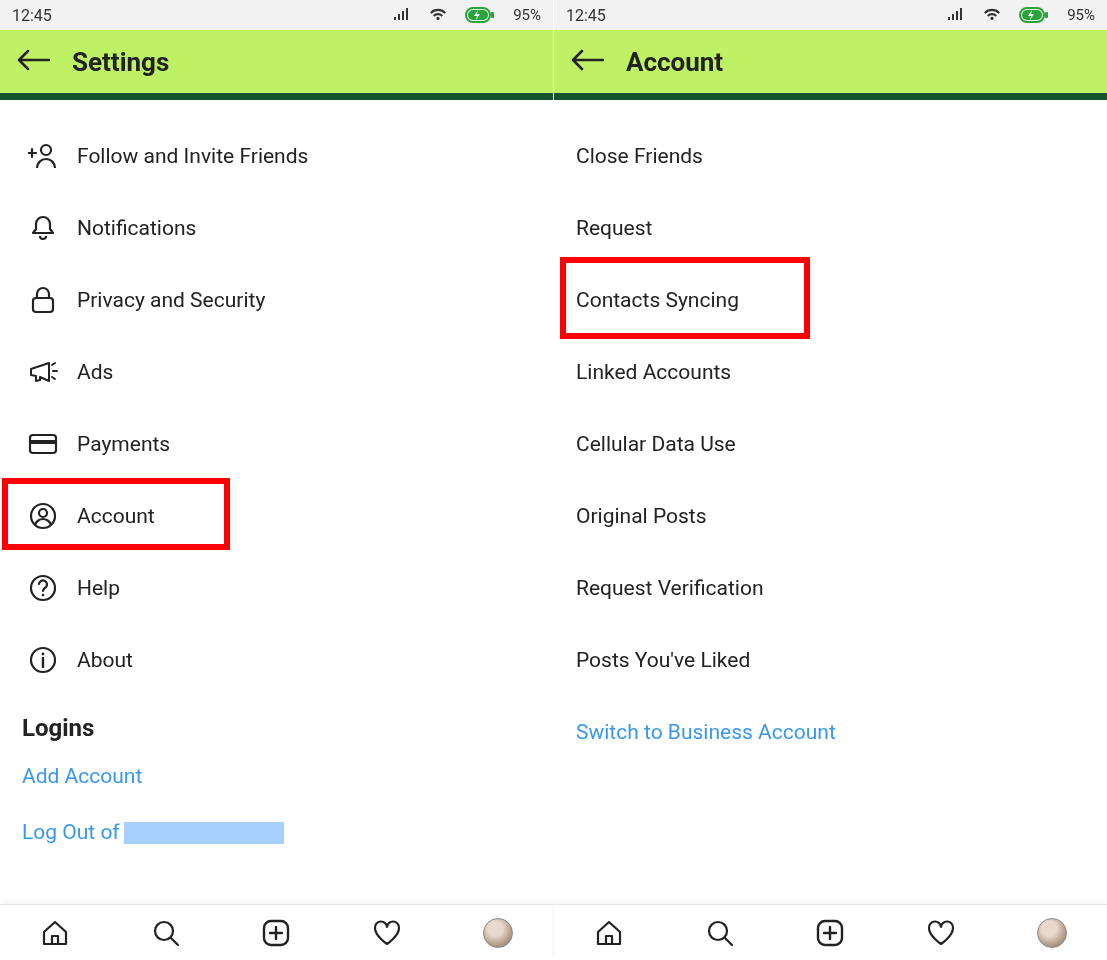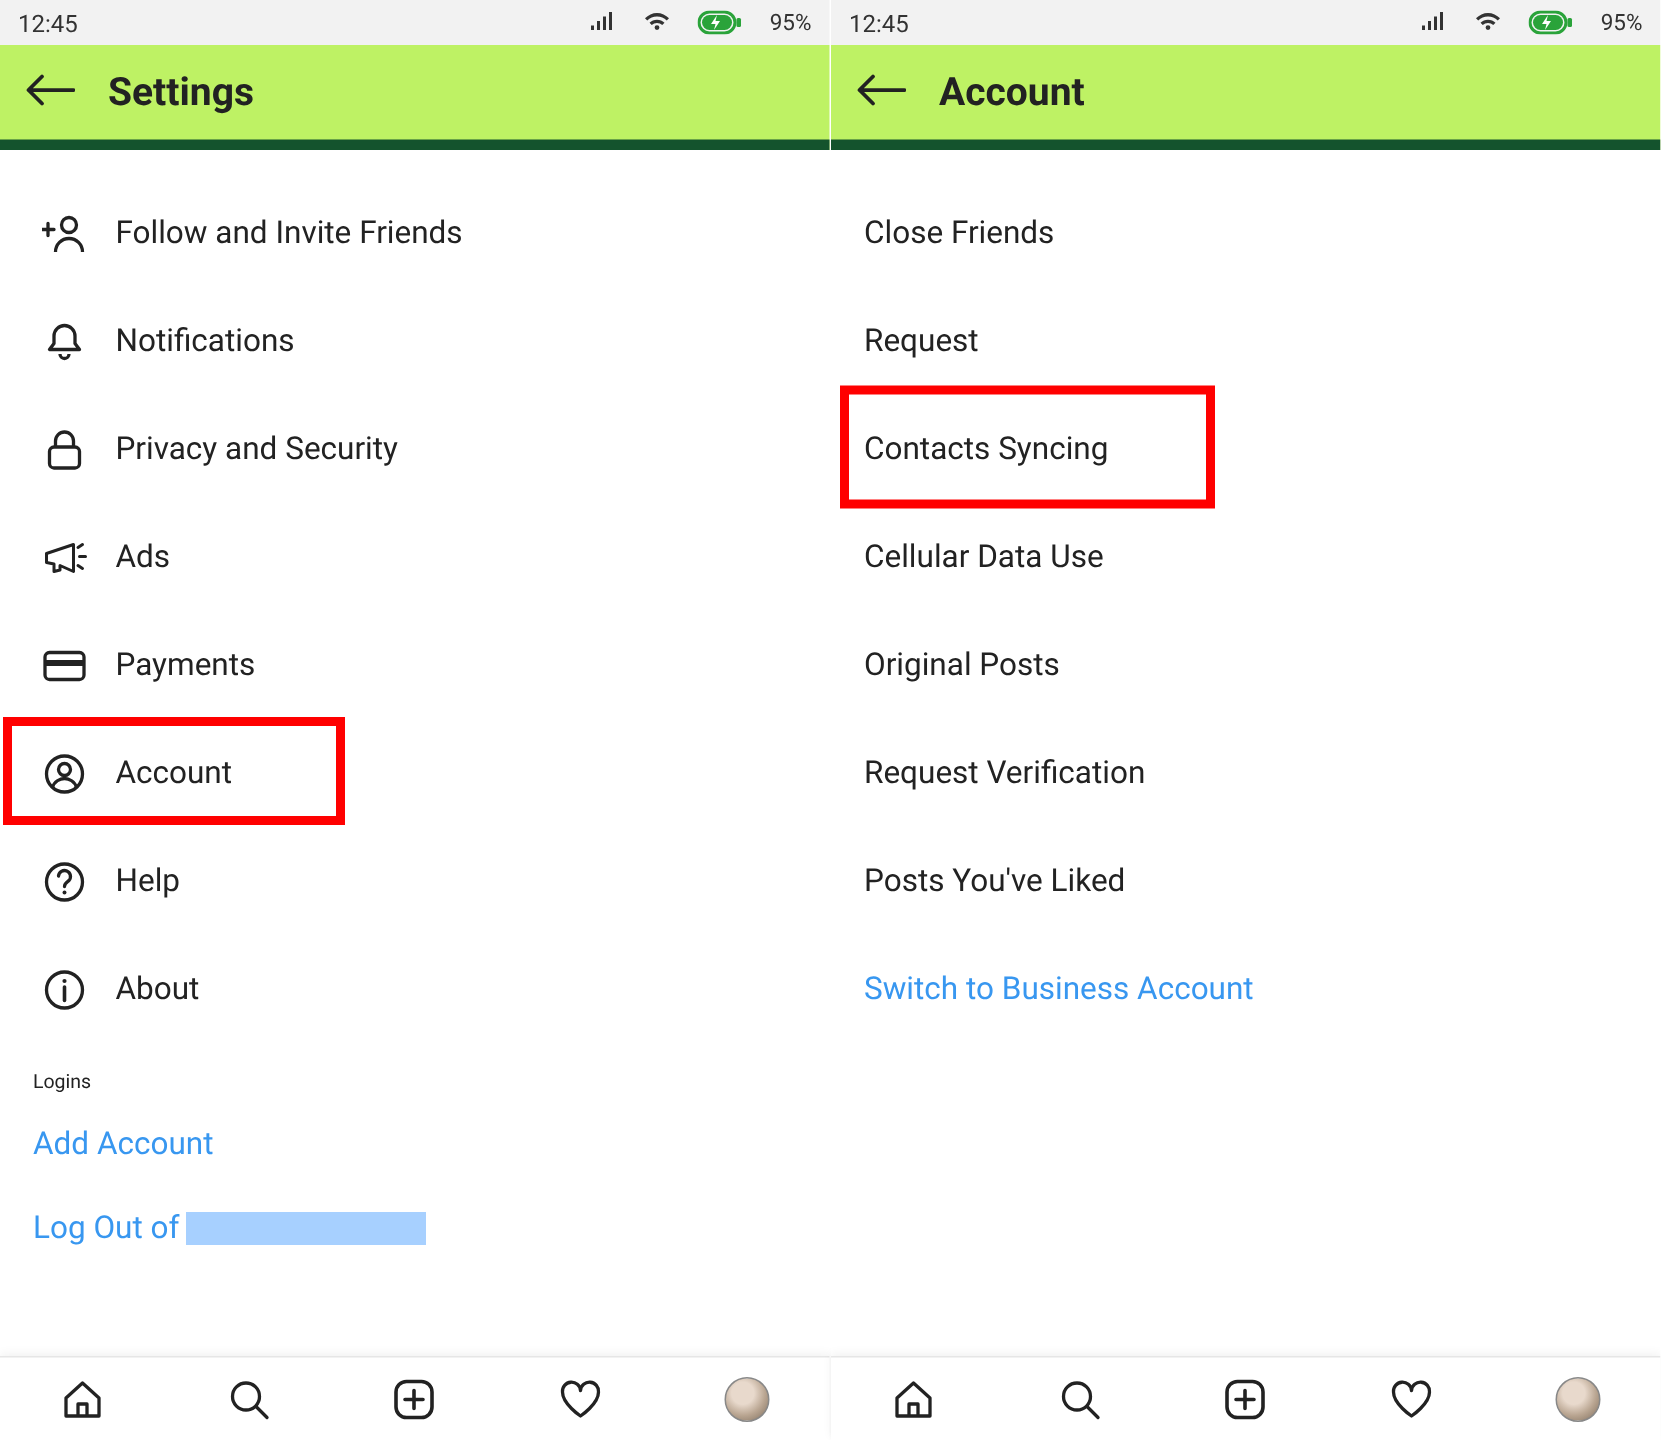--- a/index.html
+++ b/index.html
@@ -83,22 +83,22 @@
     color: #222;
     cursor: pointer;
   }
   .iconwrap {
     width: 32px;
     display:flex;
     align-items:center;
     justify-content:center;
   }
   .section-label {
-    font-size: 13px;
-    font-weight: 400;
+    font-size: 24px;
+    font-weight: 700;
     color: #222;
     padding: 18px 22px 8px 22px;
   }
   .link {
     color: #3897f0;
     font-size: 21px;
     padding: 14px 22px;
     cursor:pointer;
   }
   .link-row {
@@ -328,20 +328,23 @@
       <div class="row-noicon">
           <span>Close Friends</span>
         </div>
       <div class="row-noicon">
           <span>Request</span>
         </div>
       <div class="row-noicon">
           <span>Contacts Syncing</span>
         </div>
       <div class="row-noicon">
+          <span>Linked Accounts</span>
+        </div>
+      <div class="row-noicon">
           <span>Cellular Data Use</span>
         </div>
       <div class="row-noicon">
           <span>Original Posts</span>
         </div>
       <div class="row-noicon">
           <span>Request Verification</span>
         </div>
       <div class="row-noicon">
           <span>Posts You've Liked</span>

